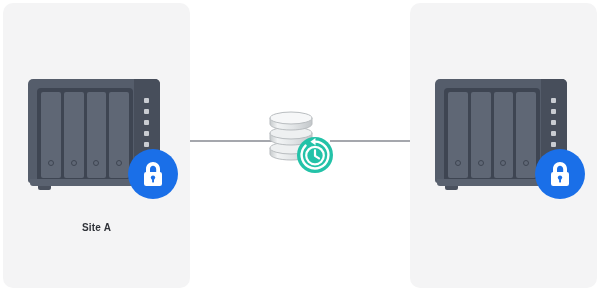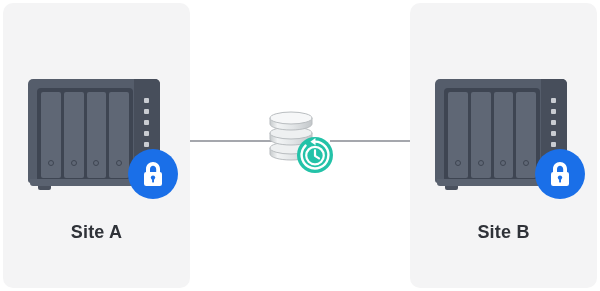--- a/index.html
+++ b/index.html
@@ -144,21 +144,21 @@
   }
   .lock-badge svg { display: block; }
 
   
   .site-caption {
     position: absolute;
     left: 0;
     width: 187px;
     top: 219px;
     text-align: center;
-    font-size: 18px;
+    font-size: 10px;
     font-weight: bold;
     color: #2f3238;
     letter-spacing: 0.2px;
   }
 
   
   #db-group {
     position: absolute;
     left: 268px;
     top: 108px;
@@ -294,16 +294,15 @@
 
     <div class="lock-badge" style="left:125px; top:146px;">
       <svg width="26" height="28" viewBox="0 0 26 28" aria-hidden="true">
         <path d="M13 2c-4 0-7 3-7 7v4h4V9c0-1.9 1.4-3.2 3-3.2S16.2 7.1 16.2 9v4h3.8V9c0-4-3-7-7-7z" fill="#ffffff"></path>
         <rect x="4" y="12" width="18" height="14" rx="2.2" fill="#ffffff"></rect>
         <circle cx="13" cy="17.6" r="2.2" fill="#1a6fe8"></circle>
         <rect x="12.1" y="18.4" width="1.9" height="4.2" rx="0.9" fill="#1a6fe8"></rect>
       </svg>
     </div>
 
-    <div class="site-caption">Site B</div>
   </div>
 
 </div>
 
 </body></html>

